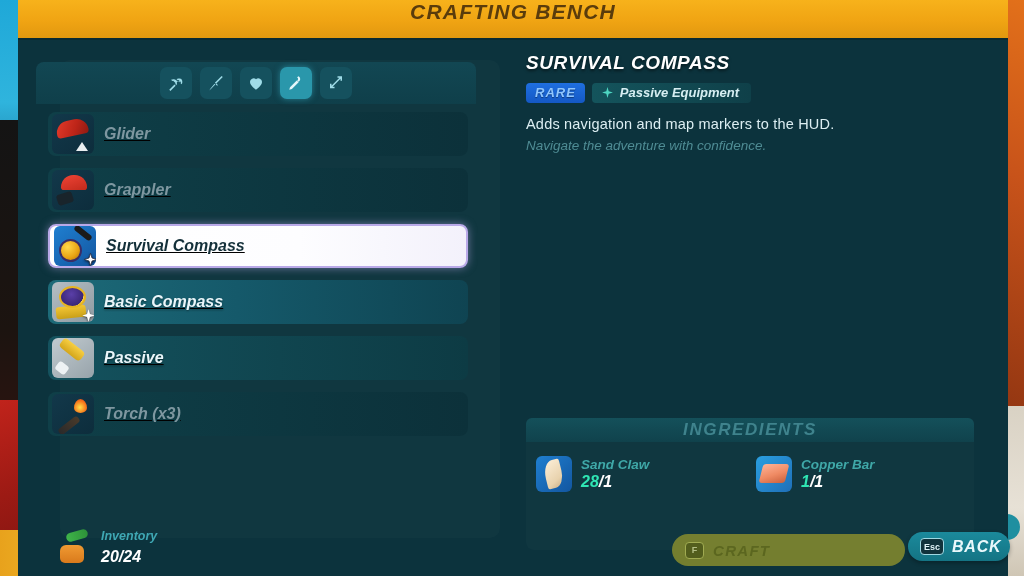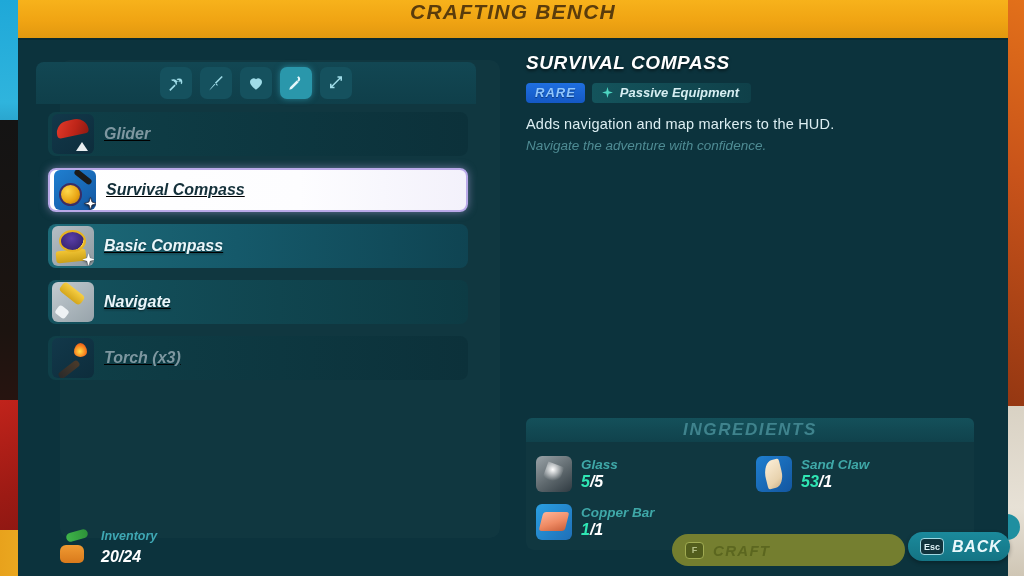--- a/index.html
+++ b/index.html
@@ -583,20 +583,26 @@
 
     <div class="list">
 
       <div class="row dim">
         <div class="row-icon">
             <div class="ic ic-glider"></div>
           </div>
         <div class="row-label">Glider</div>
       </div>
 
+      <div class="row dim">
+        <div class="row-icon">
+            <div class="ic ic-grappler"></div>
+          </div>
+        <div class="row-label">Grappler</div>
+      </div>
 
       <div class="row selected">
         <div class="row-icon">
           <div class="ic ic-survival"></div>
           <span class="spark">
             <svg viewBox="0 0 24 24" fill="currentColor" stroke="#2a2a3a" stroke-width="1.2">
                 <path d="M12 2l2.4 7.6L22 12l-7.6 2.4L12 22l-2.4-7.6L2 12l7.6-2.4L12 2z"></path>
               </svg>
           </span>
         </div>
@@ -612,21 +618,21 @@
               </svg>
           </span>
         </div>
         <div class="row-label">Basic Compass</div>
       </div>
 
       <div class="row">
         <div class="row-icon">
             <div class="ic ic-spyglass"></div>
           </div>
-        <div class="row-label">Navigate</div>
+        <div class="row-label">Passive</div>
       </div>
 
       <div class="row dim">
         <div class="row-icon">
             <div class="ic ic-torch"></div>
           </div>
         <div class="row-label">Torch (x3)</div>
       </div>
 
     </div>
@@ -647,33 +653,26 @@
       <div class="desc">Adds navigation and map markers to the HUD.</div>
       <div class="flavor">Navigate the adventure with confidence.</div>
     </div>
 
     <div class="ingredients">
       <div class="ing-header">
         <span class="ing-header-text">INGREDIENTS</span>
       </div>
       <div class="ing-grid">
 
-        <div class="ing">
-          <div class="ing-icon ing-glass"></div>
-          <div class="ing-text">
-            <span class="ing-name">Glass</span>
-            <span class="ing-qty"><span class="ing-have">5</span><span>/5</span></span>
-          </div>
-        </div>
 
         <div class="ing">
           <div class="ing-icon ing-claw"></div>
           <div class="ing-text">
             <span class="ing-name">Sand Claw</span>
-            <span class="ing-qty"><span class="ing-have">53</span><span>/1</span></span>
+            <span class="ing-qty"><span class="ing-have">28</span><span>/1</span></span>
           </div>
         </div>
 
         <div class="ing">
           <div class="ing-icon ing-copper"></div>
           <div class="ing-text">
             <span class="ing-name">Copper Bar</span>
             <span class="ing-qty"><span class="ing-have">1</span><span>/1</span></span>
           </div>
         </div>

